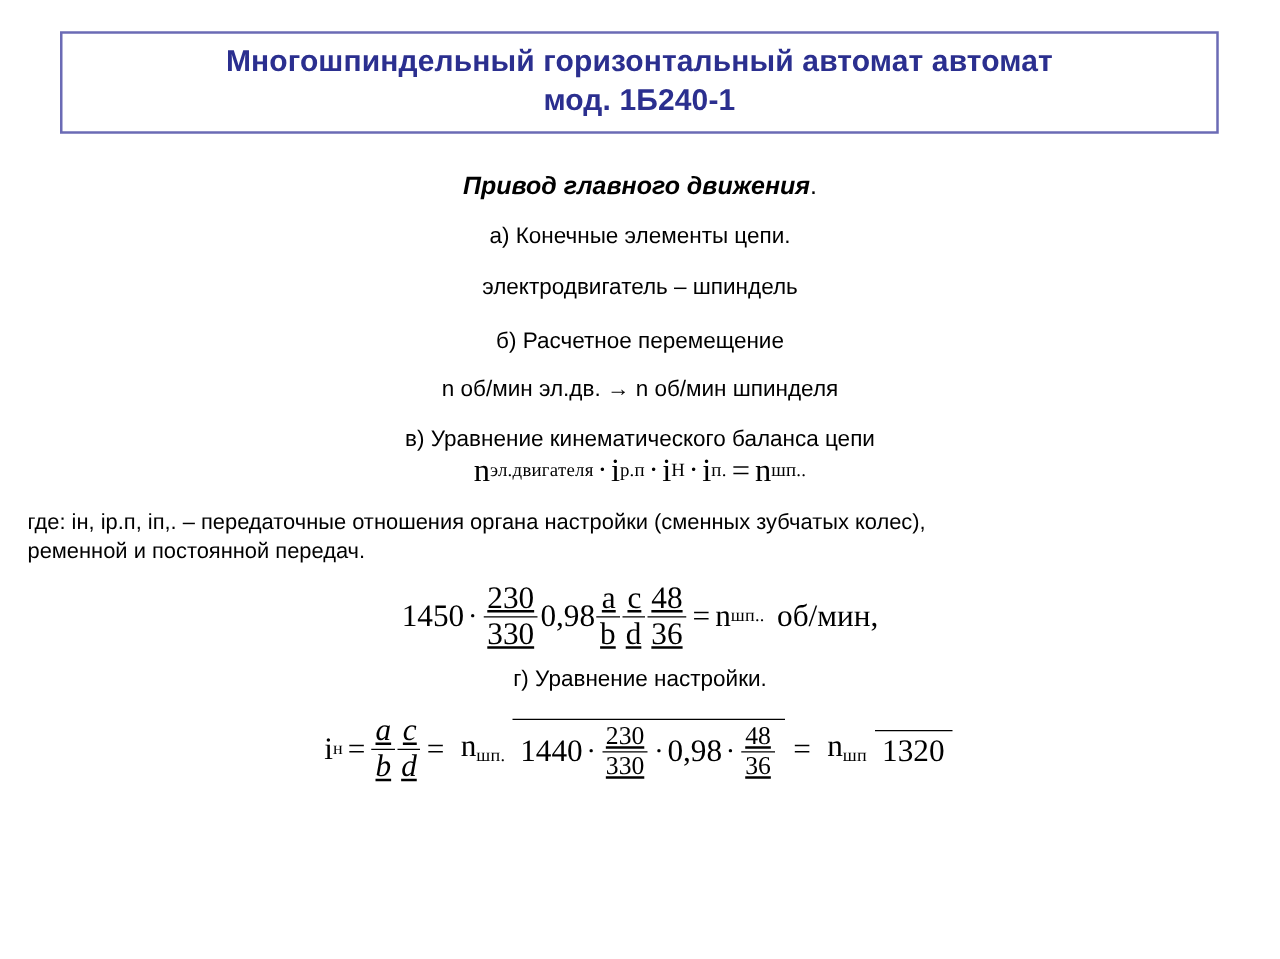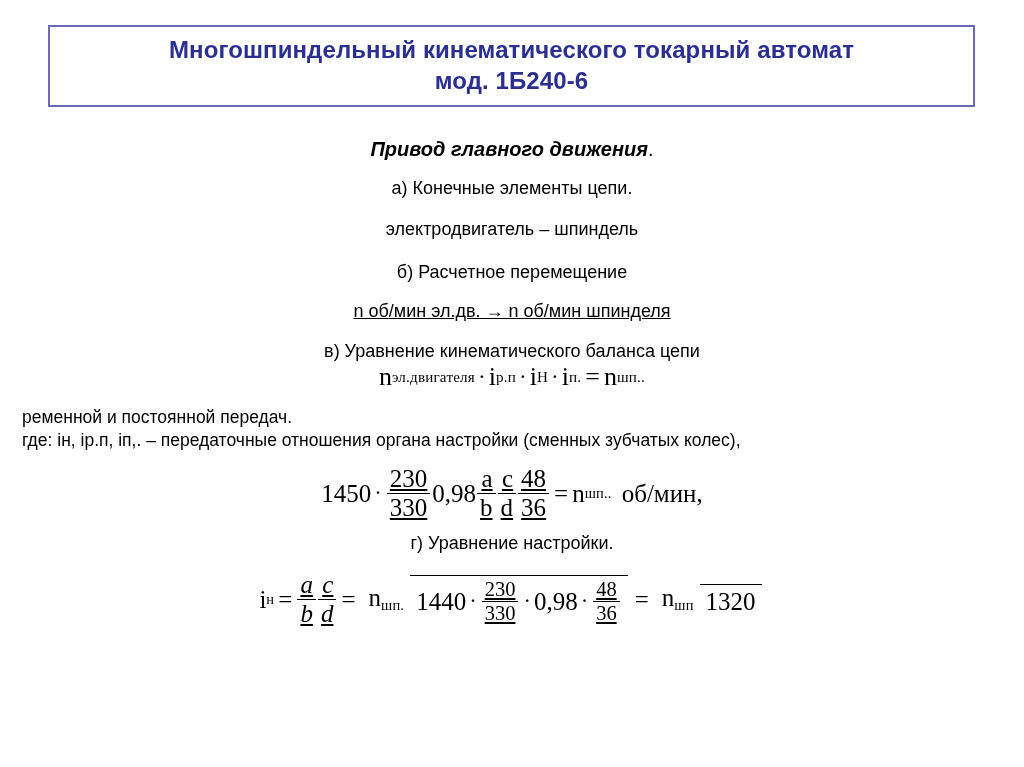--- a/index.html
+++ b/index.html
@@ -150,36 +150,36 @@
   #eq-main    { top: 466px; font-size: 25px; }
   #eq-setup   { top: 572px; font-size: 25px; }
 
   #eq-setup .inner-frac { font-size: 0.82em; }
 </style>
 </head>
 <body>
 
 <div class="title-box">
   <div class="title-text">
-    <span class="title-line">Многошпиндельный кинематического токарный автомат</span>
-    <span class="title-line">мод. 1Б240-6</span>
+    <span class="title-line">Многошпиндельный горизонтальный автомат автомат</span>
+    <span class="title-line">мод. 1Б240-1</span>
   </div>
 </div>
 
 <div class="line heading-main black" style="top:138px;">
   <span>Привод главного движения</span><span class="dot">.</span>
 </div>
 
 <div class="line sub-label blue" style="top:178px;">а) Конечные элементы цепи.</div>
 
 <div class="line body-line black" style="top:219px;">электродвигатель – шпиндель</div>
 
 <div class="line sub-label blue" style="top:262px;">б) Расчетное перемещение</div>
 
-<div class="line body-line black" style="top:301px;text-decoration:underline;">n об/мин эл.дв.  →  n об/мин шпинделя</div>
+<div class="line body-line black" style="top:301px;">n об/мин эл.дв.  →  n об/мин шпинделя</div>
 
 <div class="line sub-label blue" style="top:341px;">в) Уравнение кинематического баланса цепи</div>
 
 <div class="math" id="eq-balance">
   <span class="mrow">
     <span class="mi">n</span>
       <sub>эл.двигателя</sub>
     <span class="dotop">·</span>
     <span class="mi">i</span>
       <sub>р.п</sub>
@@ -189,22 +189,22 @@
     <span class="dotop">·</span>
     <span class="mi">i</span>
       <sub>п.</sub>
     <span class="op">=</span>
     <span class="mi">n</span>
       <sub>шп..</sub>
   </span>
 </div>
 
 <div class="where-block">
+  <div>где: iн, iр.п, iп,. – передаточные отношения органа настройки (сменных зубчатых колес),</div>
   <div>ременной и постоянной передач.</div>
-  <div>где: iн, iр.п, iп,. – передаточные отношения органа настройки (сменных зубчатых колес),</div>
 </div>
 
 <div class="math" id="eq-main">
   <span class="mrow">
     <span>1450</span>
     <span class="dotop">·</span>
     <span class="frac">
       <span class="num">230</span>
       <span class="den">330</span>
     </span>

